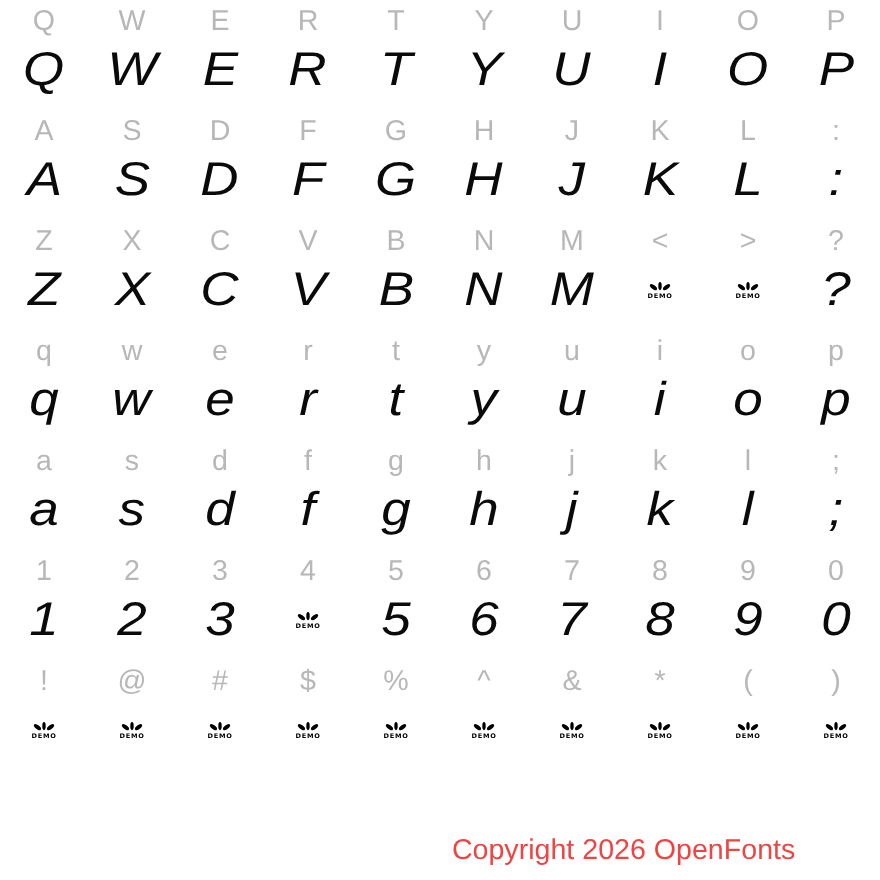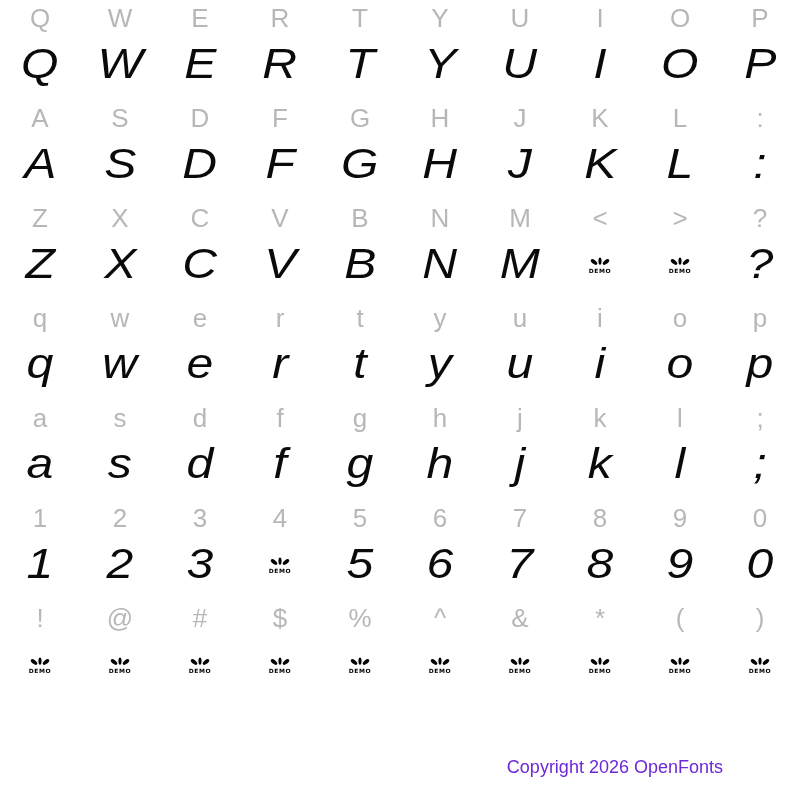--- a/index.html
+++ b/index.html
@@ -64,22 +64,22 @@
     position: absolute;
     top: 757px;
     left: 0;
     width: 800px;
     text-align: right;
     box-sizing: border-box;
     padding-right: 77px;
   }
   .copyright {
     font-family: "Liberation Sans", sans-serif;
-    font-size: 18px;
-    color: #6d28d9;
+    font-size: 26px;
+    color: #ef4444;
     line-height: 1.2;
   }
 </style>
 </head>
 <body>
 
 <main id="specimen">
     <div class="group">
       <div class="label-row">
         <div class="cell"><span class="label-char">Q</span></div>

